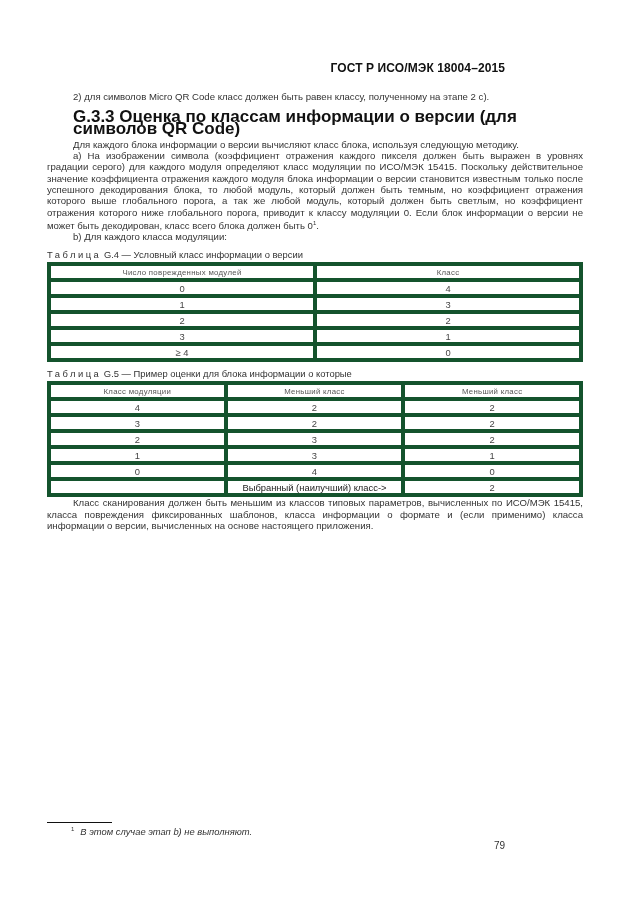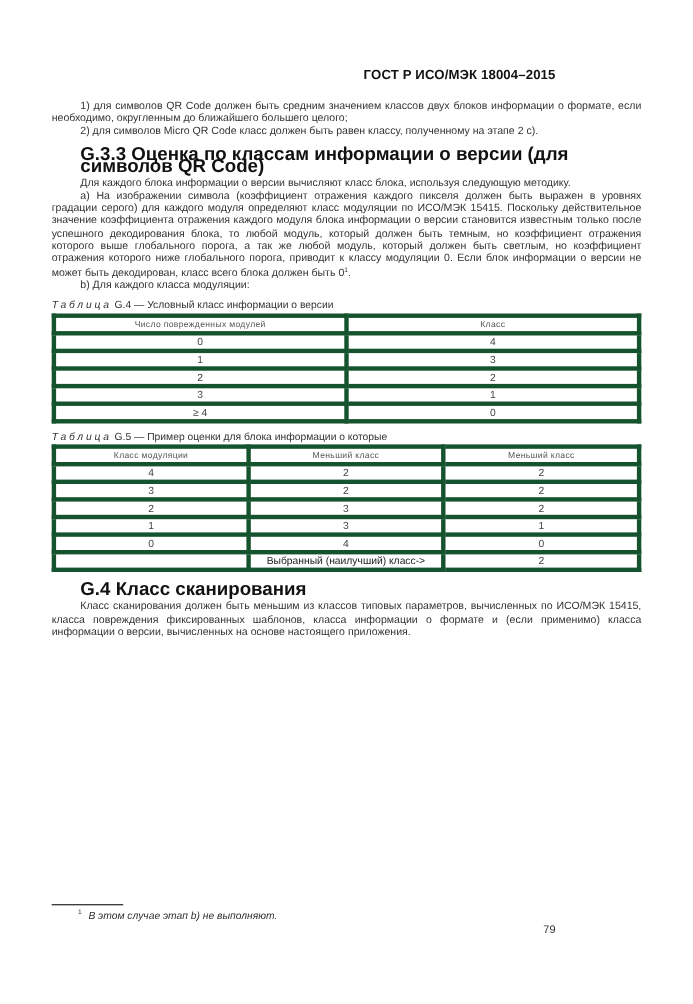--- a/index.html
+++ b/index.html
@@ -5,40 +5,39 @@
   html, body { margin:0; padding:0; background:#ffffff; }
   body { width:630px; height:913px; position:relative; overflow:hidden;
          font-family:"Liberation Sans", sans-serif; color:#333333; }
   .page { position:absolute; left:0; top:0; width:552px; height:913px; }
   .header { position:absolute; top:61px; right:47px; font-size:12px; font-weight:bold; color:#111; letter-spacing:0.1px; }
   .body { position:absolute; left:47px; top:91px; width:536px; font-size:9.6px; line-height:11.3px; }
   .p { margin:0; text-align:justify; }
   .ind { text-indent:26px; }
   .h3 { font-weight:bold; font-size:17px; color:#111; margin:9px 0 5px 26px; }
   .caption { margin:6px 0 2px 0; font-size:9.4px; color:#333; }
-  .caption .sp { letter-spacing:2.5px;font-style:italic; }
+  .caption .sp { letter-spacing:2.5px; }
   table { border-collapse:collapse; width:536px; margin:0; }
   td, th { border:4px solid #14532d; height:12px; padding:0; text-align:center; font-size:9.4px; line-height:11px; font-weight:normal; color:#444; }
   th { font-size:7.8px; color:#555; letter-spacing:0.3px; }
   .after-table { margin-top:7px; }
   sup { font-size:6px; }
   .fn-rule { position:absolute; left:47px; top:822px; width:65px; border-top:1px solid #111; }
   .fn { position:absolute; left:71px; top:826px; font-size:9.4px; font-style:italic; color:#333; }
   .fn sup { font-style:normal; margin-right:6px; }
   .pnum { position:absolute; right:47px; top:840px; font-size:10px; color:#333; }
 </style>
 </head>
 <body>
 
 <div class="page">
 
   <div class="header">ГОСТ Р ИСО/МЭК 18004–2015</div>
 
   <div class="body">
-    <p class="p ind">1) для символов QR Code должен быть средним значением классов двух блоков информации о формате, если необходимо, округленным до ближайшего большего целого;</p>
     <p class="p ind">2) для символов Micro QR Code класс должен быть равен классу, полученному на этапе 2 c).</p>
 
     <div class="h3">G.3.3 Оценка по классам информации о версии (для символов QR Code)</div>
 
     <p class="p ind">Для каждого блока информации о версии вычисляют класс блока, используя следующую методику.</p>
     <p class="p ind"><span>a) На изображении символа (коэффициент отражения каждого пикселя должен быть выражен в уровнях градации серого) для каждого модуля определяют класс модуляции по ИСО/МЭК 15415. Поскольку действительное значение коэффициента отражения каждого модуля блока информации о версии становится известным только после успешного декодирования блока, то любой модуль, который должен быть темным, но коэффициент отражения которого выше глобального порога, а так же любой модуль, который должен быть светлым, но коэффициент отражения которого ниже глобального порога, приводит к классу модуляции 0. Если блок информации о версии не может быть декодирован, класс всего блока должен быть 0</span><sup>1</sup><span>.</span></p>
     <p class="p ind">b) Для каждого класса модуляции:</p>
 
     <div class="caption"><span class="sp">Таблица</span> <span>G.4 — Условный класс информации о версии</span></div>
     <table>
@@ -106,21 +105,20 @@
           </tr>
       <tr>
             <td></td>
             <td style="color:#222">Выбранный (наилучший) класс-&gt;</td>
             <td>2</td>
           </tr>
     </tbody>
       </table>
 
 
-    <div class="h3" style="margin-top:10px">G.4 Класс сканирования</div>
 
     <p class="p ind">Класс сканирования должен быть меньшим из классов типовых параметров, вычисленных по ИСО/МЭК 15415, класса повреждения фиксированных шаблонов, класса информации о формате и (если применимо) класса информации о версии, вычисленных на основе настоящего приложения.</p>
   </div>
 
   <div class="fn-rule"></div>
   <div class="fn"><sup>1</sup><span>В этом случае этап b) не выполняют.</span></div>
 
   <div class="pnum">79</div>
 </div>
 

